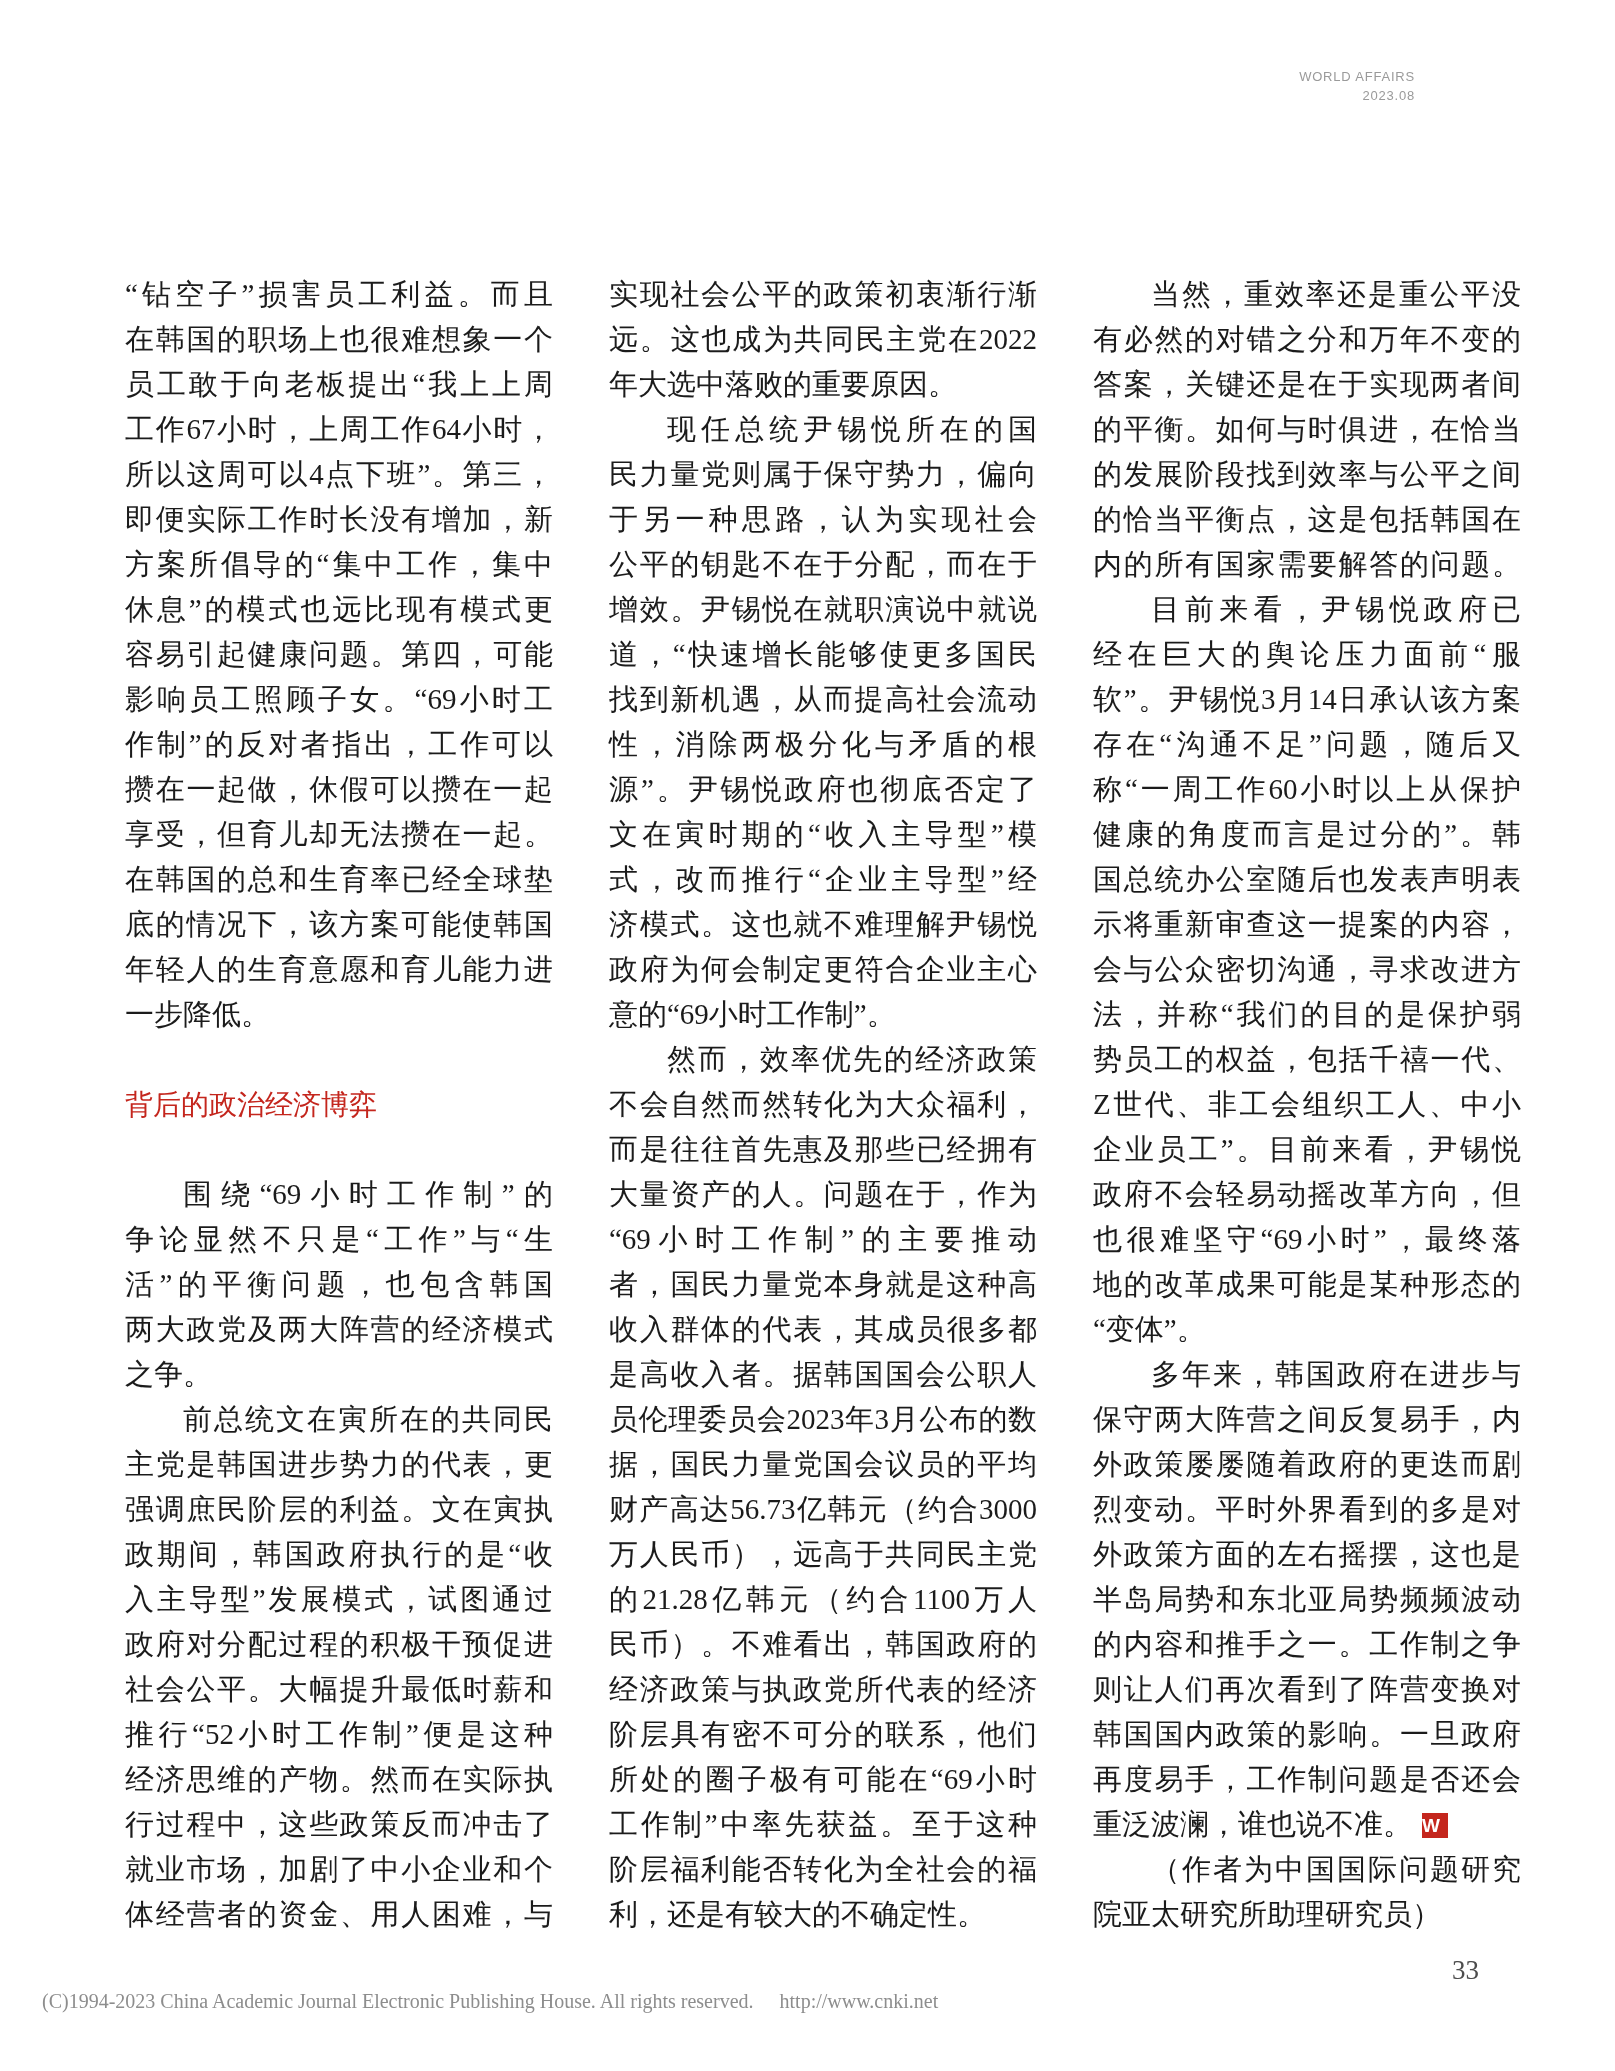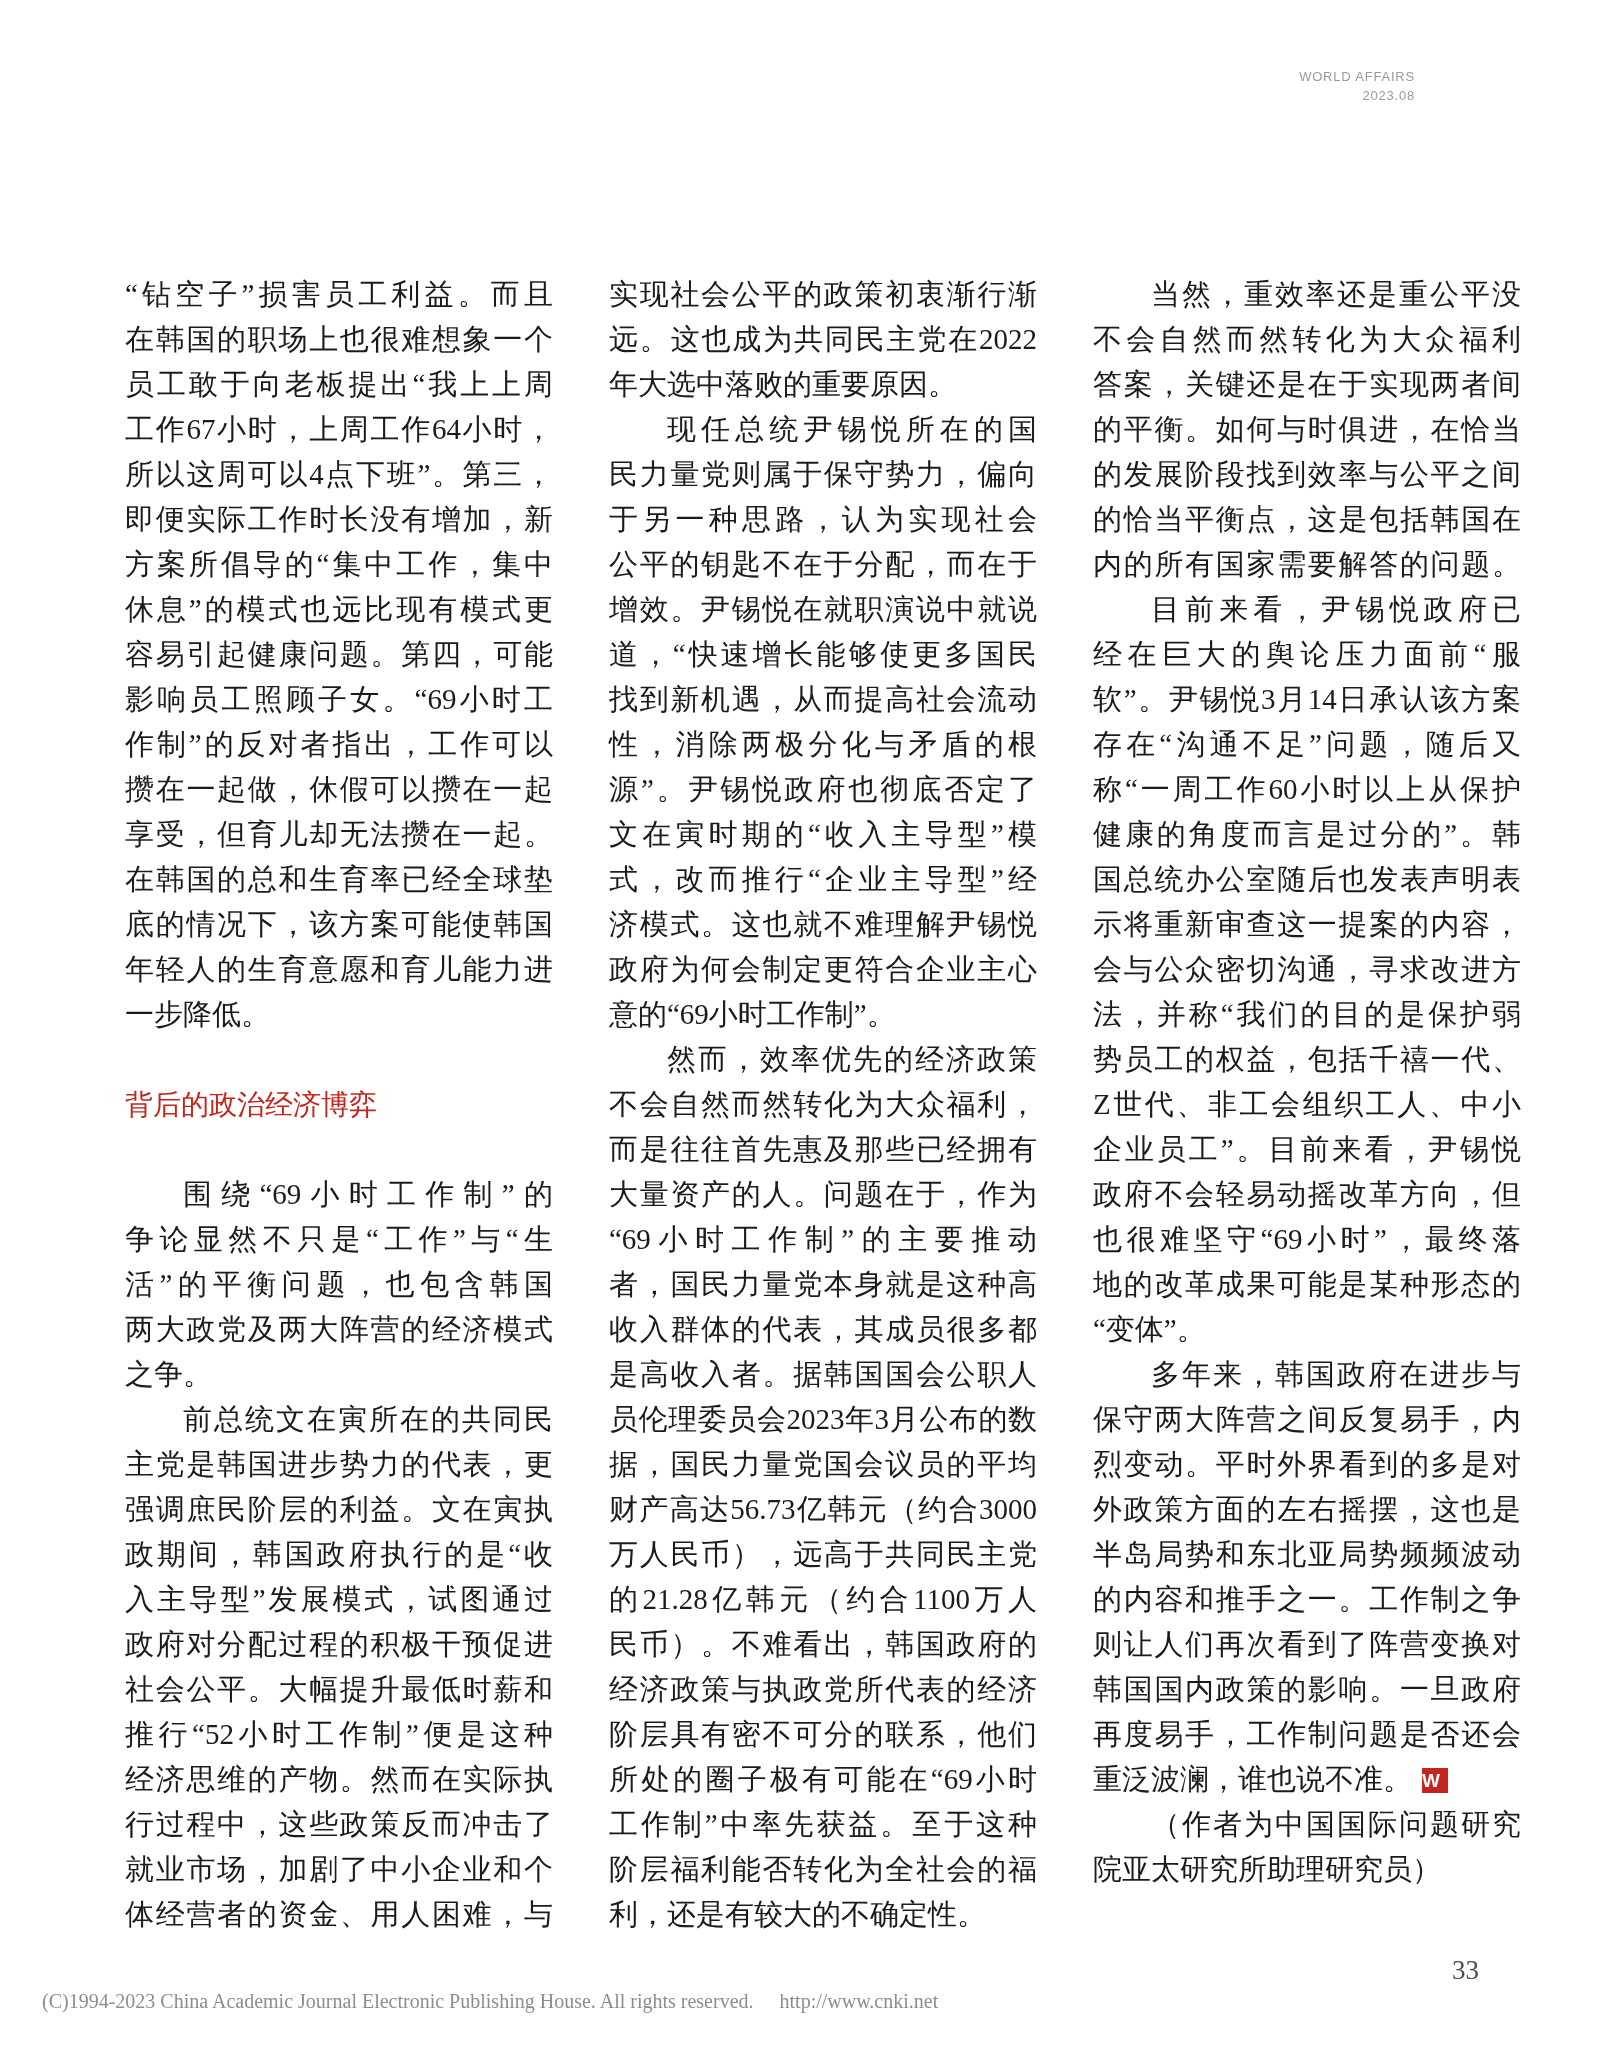--- a/index.html
+++ b/index.html
@@ -124,21 +124,21 @@
         <div class="line">民币）。不难看出，韩国政府的</div>
         <div class="line">经济政策与执政党所代表的经济</div>
         <div class="line">阶层具有密不可分的联系，他们</div>
         <div class="line">所处的圈子极有可能在“69小时</div>
         <div class="line">工作制”中率先获益。至于这种</div>
         <div class="line">阶层福利能否转化为全社会的福</div>
         <div class="line short">利，还是有较大的不确定性。</div>
       </div>
     <div class="col">
         <div class="line indent">当然，重效率还是重公平没</div>
-        <div class="line">不会自然而然转化为大众福利</div>
+        <div class="line">有必然的对错之分和万年不变的</div>
         <div class="line">答案，关键还是在于实现两者间</div>
         <div class="line">的平衡。如何与时俱进，在恰当</div>
         <div class="line">的发展阶段找到效率与公平之间</div>
         <div class="line">的恰当平衡点，这是包括韩国在</div>
         <div class="line">内的所有国家需要解答的问题。</div>
         <div class="line indent">目前来看，尹锡悦政府已</div>
         <div class="line">经在巨大的舆论压力面前“服</div>
         <div class="line">软”。尹锡悦3月14日承认该方案</div>
         <div class="line">存在“沟通不足”问题，随后又</div>
         <div class="line">称“一周工作60小时以上从保护</div>
@@ -149,20 +149,21 @@
         <div class="line">法，并称“我们的目的是保护弱</div>
         <div class="line">势员工的权益，包括千禧一代、</div>
         <div class="line">Z世代、非工会组织工人、中小</div>
         <div class="line">企业员工”。目前来看，尹锡悦</div>
         <div class="line">政府不会轻易动摇改革方向，但</div>
         <div class="line">也很难坚守“69小时”，最终落</div>
         <div class="line">地的改革成果可能是某种形态的</div>
         <div class="line short">“变体”。</div>
         <div class="line indent">多年来，韩国政府在进步与</div>
         <div class="line">保守两大阵营之间反复易手，内</div>
+        <div class="line">外政策屡屡随着政府的更迭而剧</div>
         <div class="line">烈变动。平时外界看到的多是对</div>
         <div class="line">外政策方面的左右摇摆，这也是</div>
         <div class="line">半岛局势和东北亚局势频频波动</div>
         <div class="line">的内容和推手之一。工作制之争</div>
         <div class="line">则让人们再次看到了阵营变换对</div>
         <div class="line">韩国国内政策的影响。一旦政府</div>
         <div class="line">再度易手，工作制问题是否还会</div>
         <div class="line short">重泛波澜，谁也说不准。<span class="endmark">W</span></div>
         <div class="line indent kai">（作者为中国国际问题研究</div>
         <div class="line short kai">院亚太研究所助理研究员）</div>

